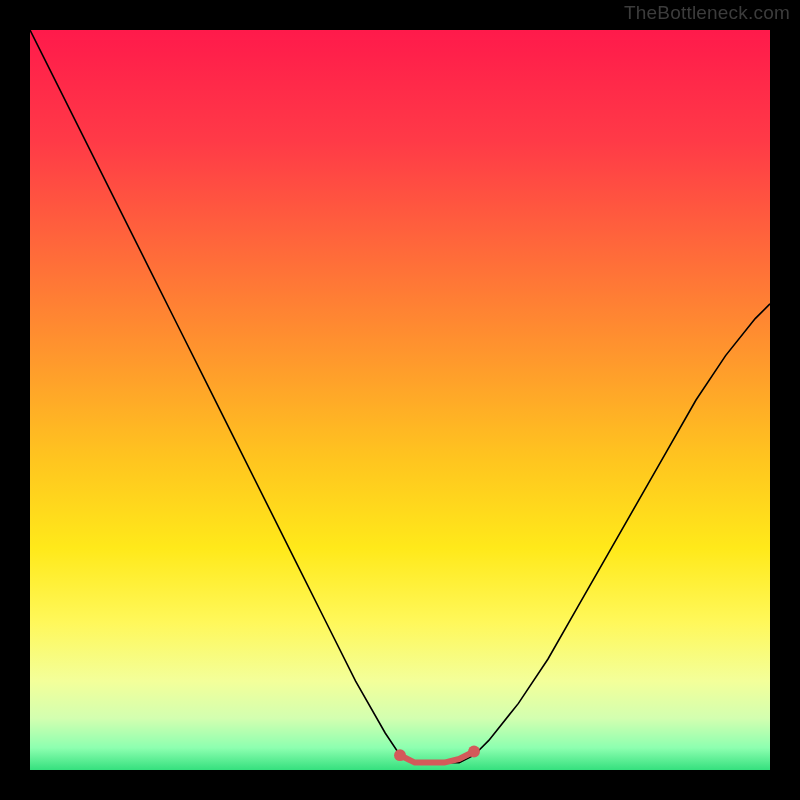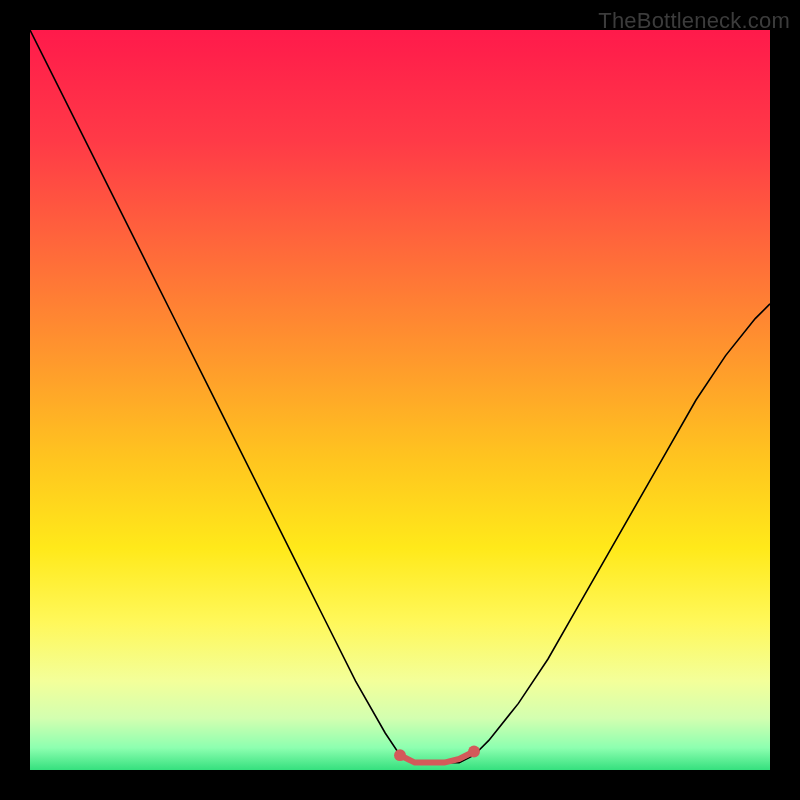--- a/index.html
+++ b/index.html
@@ -12,23 +12,23 @@
     font-family: Arial, Helvetica, sans-serif;
   }
   .frame {
     position: relative;
     width: 800px;
     height: 800px;
     background: #000;
   }
   .watermark {
     position: absolute;
-    top: 8px;
+    top: 2px;
     right: 10px;
-    font-size: 22px;
+    font-size: 19px;
     font-weight: 500;
     color: #3c3c3c;
     letter-spacing: 0.2px;
     z-index: 20;
   }
   .plot-area {
     position: absolute;
     left: 30px;
     top: 30px;
     width: 740px;

